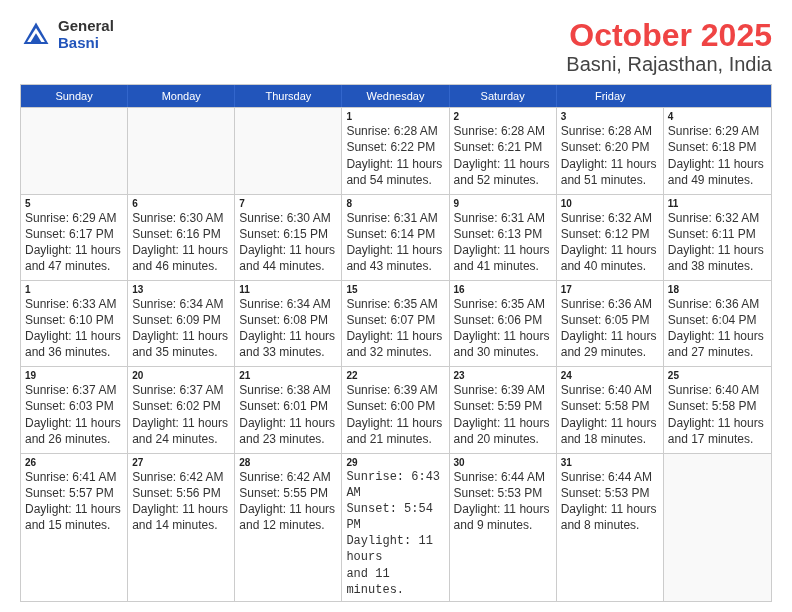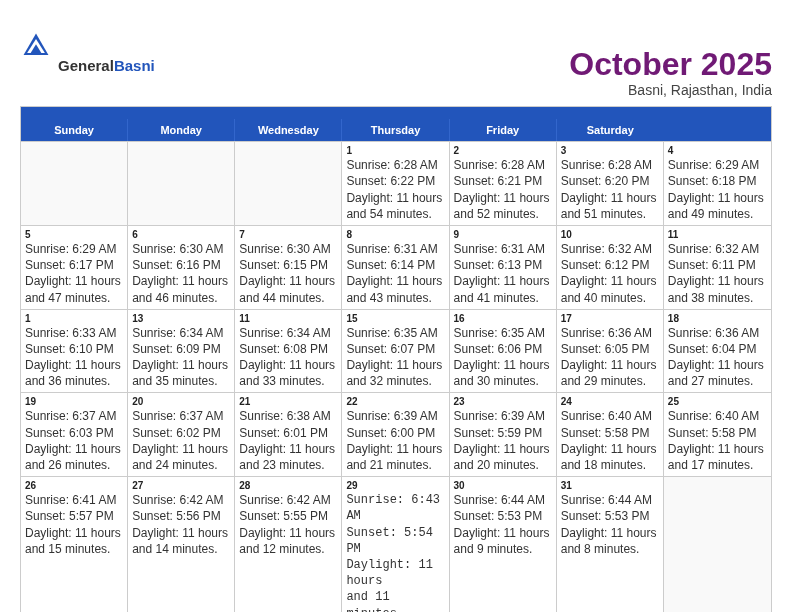--- a/index.html
+++ b/index.html
@@ -23,22 +23,22 @@
       align-items: flex-start;
       margin-bottom: 8px;
     }
     .logo {
       display: flex;
       align-items: center;
       gap: 6px;
     }
     .logo-text {
       display: flex;
+      flex-direction: column;
       line-height: 1.1;
-      margin-top: 40px;
     }
     .logo-general {
       font-size: 15px;
       font-weight: bold;
       color: #333;
     }
     .logo-blue {
       font-size: 15px;
       font-weight: bold;
       color: #2255bb;
@@ -46,47 +46,45 @@
     .logo-icon {
       width: 32px;
       height: 32px;
     }
     .title-block {
       text-align: right;
     }
     .month-title {
       font-size: 32px;
       font-weight: bold;
-      color: #701a75;
+      color: #ef4444;
       line-height: 1.1;
-      margin-top: 29px;
     }
     .subtitle {
-      font-size: 14px;
+      font-size: 20px;
       color: #444;
     }
     .calendar {
       flex: 1;
       display: flex;
       flex-direction: column;
       border: 1px solid #ccc;
     }
     .cal-header {
       display: grid;
       grid-template-columns: repeat(7, 1fr);
       background: #2255bb;
     }
     .cal-header-cell {
       color: #fff;
       font-size: 11px;
-      font-weight: bold;
+      font-weight: normal;
       padding: 5px 4px;
       text-align: center;
       border-right: 1px solid #3366cc;
-      margin-top: 12px;
     }
     .cal-header-cell:last-child { border-right: none; }
     .cal-body {
       flex: 1;
       display: flex;
       flex-direction: column;
     }
     .cal-row {
       display: grid;
       grid-template-columns: repeat(7, 1fr);
@@ -137,24 +135,24 @@
     <div class="title-block">
       <div class="month-title">October 2025</div>
       <div class="subtitle">Basni, Rajasthan, India</div>
     </div>
   </div>
 
   <div class="calendar">
     <div class="cal-header" id="cal-header">
         <div class="cal-header-cell">Sunday</div>
         <div class="cal-header-cell">Monday</div>
+        <div class="cal-header-cell">Thursday</div>
         <div class="cal-header-cell">Wednesday</div>
-        <div class="cal-header-cell">Thursday</div>
+        <div class="cal-header-cell">Saturday</div>
         <div class="cal-header-cell">Friday</div>
-        <div class="cal-header-cell">Saturday</div>
       </div>
     <div class="cal-body" id="cal-body">
         <div class="cal-row">
           <div class="cal-cell empty"></div>
           <div class="cal-cell empty"></div>
           <div class="cal-cell empty"></div>
           <div class="cal-cell">
             <span class="day-num">1</span>
             <div class="cell-text" style="white-space: pre-line;">Sunrise: 6:28 AM
 Sunset: 6:22 PM

